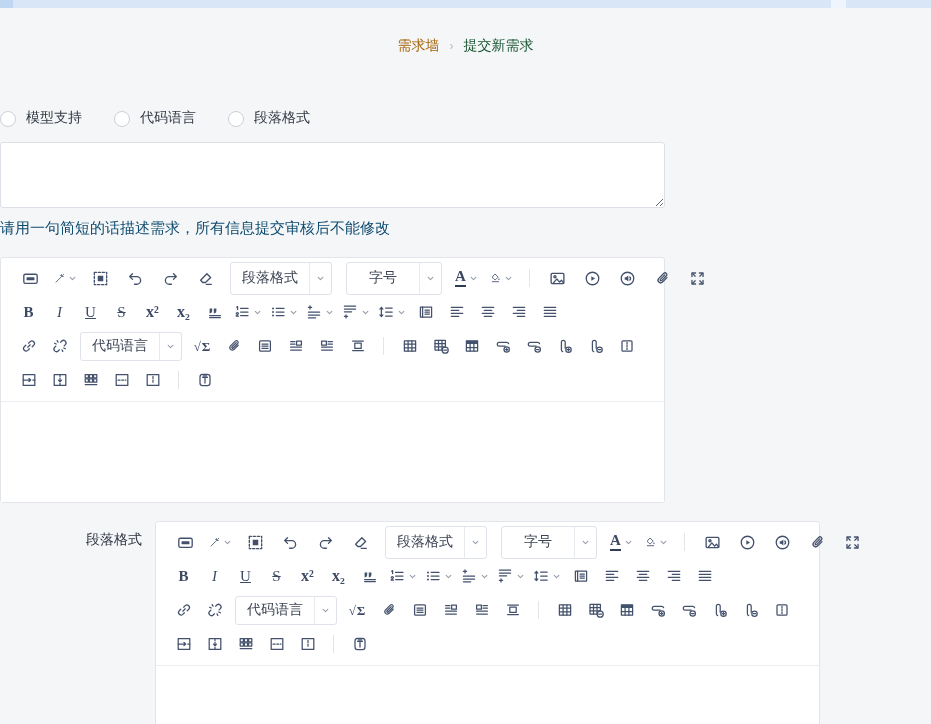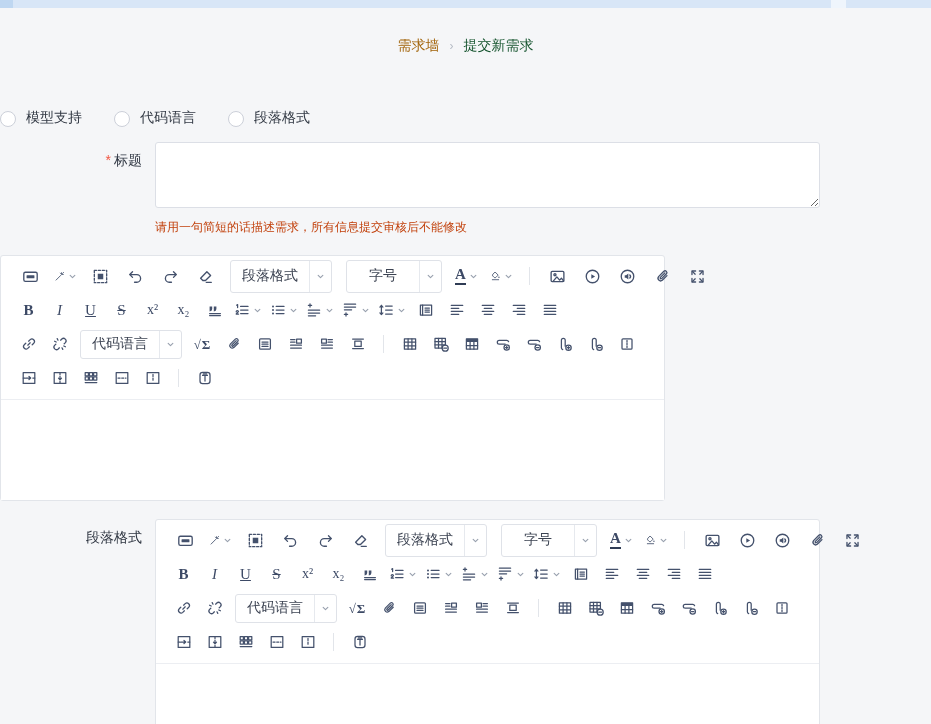--- a/index.html
+++ b/index.html
@@ -22,21 +22,21 @@
   .req{color:#f25643;margin-right:3px}
   .field{flex:none;width:665px}
   
   .frow.cat{align-items:center;height:24px;margin-bottom:12px}
   .radio-group{display:flex;align-items:center}
   .radio-opt{display:flex;align-items:flex-end;margin-right:32px;cursor:pointer}
   .rc{width:16px;height:16px;border:1px solid #ccd0d9;border-radius:50%;background:#fff;margin-right:10px}
   
   textarea.title{width:665px;height:66px;border:1px solid #dcdfe6;border-radius:3px;background:#fff;
     resize:vertical;padding:6px 10px;font:inherit;color:#333;outline:none}
-  .hint{color:#c2410c;font-size:12px;margin-top:8px}
+  .hint{color:#0c4a6e;font-size:15px;margin-top:8px}
   .frow.gap{margin-top:19px}
   .frow.gap2{margin-top:18px}
   
   .editor{width:665px;background:#fff;border:1px solid #e2e5ea;border-radius:3px}
   .ed-toolbar{padding:3px 4px 4px;border-bottom:1px solid #eceef2}
   .tb-row{display:flex;align-items:center;padding:0 8px;height:34px}
   .tb{display:flex;align-items:center;justify-content:center;height:30px;min-width:29px;padding:0 3px;
     margin:0 1px;border:none;background:transparent;color:#44516c;border-radius:3px;cursor:pointer}
   .tb-row.r1 .tb{margin:0 3px}
   .tb-select{display:flex;align-items:center;height:33px;border:1px solid #dfe2e8;border-radius:3px;
@@ -47,21 +47,21 @@
   .tb-select.small{height:29px;margin:8px 5px}
   .vdiv{flex:none;width:1px;height:18px;background:#e2e5ea;margin:0 10px}
   .ed-content{height:100px;background:#fff;outline:none;padding:8px 10px}
   .editor.tall .ed-content{height:140px}
   
   .g{font-family:"Liberation Serif",serif;font-size:15px;line-height:1;color:#3d4a66}
   .gb{font-weight:bold}
   .gi{font-style:italic}
   .gu{text-decoration:underline}
   .gs{text-decoration:line-through}
-  .gx{font-size:14px;font-weight:normal}
+  .gx{font-size:16px;font-weight:bold}
   .gf{font-size:13px;font-weight:bold;letter-spacing:1px}
   .ga{font-weight:bold;border-bottom:2px solid #2f3c55;padding-bottom:1px}
   .chev{display:flex;align-items:center;color:#98a0ae;margin-left:3px}
   
   .ic{display:block}
   .ic path,.ic rect,.ic circle,.ic line{fill:none;stroke:currentColor;stroke-width:1.25;
     stroke-linecap:round;stroke-linejoin:round}
   .ic .fl{fill:currentColor;stroke:none}
   .ic .dsh{stroke-dasharray:2.1 1.6}
 </style>
@@ -92,21 +92,20 @@
           <span>代码语言</span>
         </span>
       <span class="radio-opt">
           <span class="rc"></span>
           <span>段落格式</span>
         </span>
     </div>
   </div>
 
   <div class="frow">
-    <div class="lab top"><span class="req">*</span><span>标题</span></div>
     <div class="field">
       <textarea class="title" style=""></textarea>
       <div class="hint">请用一句简短的话描述需求，所有信息提交审核后不能修改</div>
     </div>
   </div>
 
   <div class="frow gap">
     <div class="field">
       <div class="editor">
 

